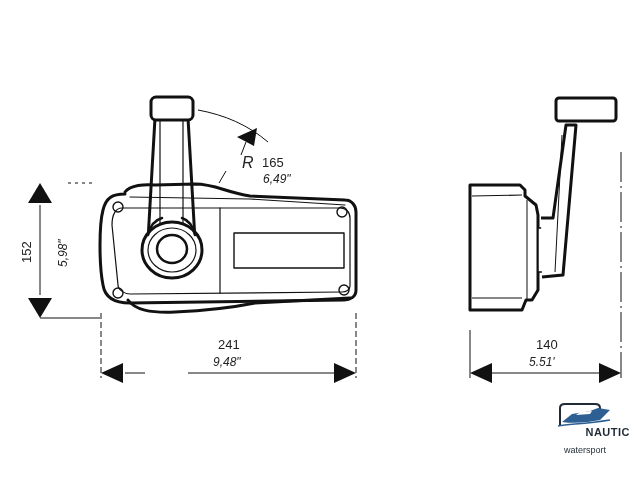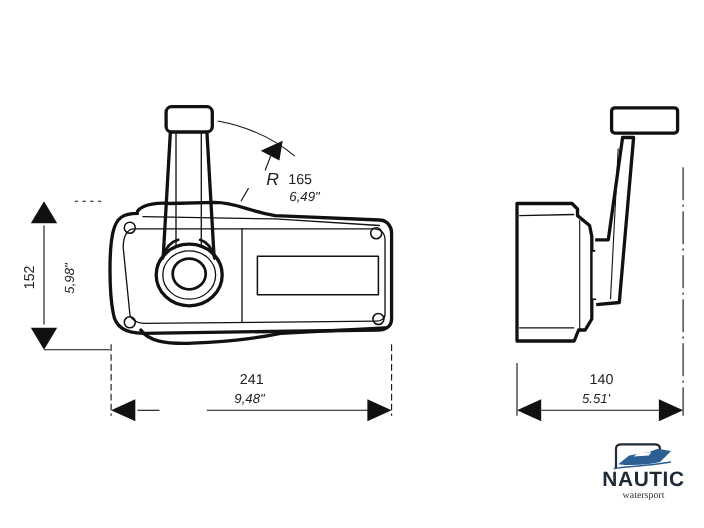--- a/index.html
+++ b/index.html
@@ -1,21 +1,21 @@
 <!DOCTYPE html>
 <html><head>
 <meta charset="utf-8">
 <style>
   html, body { margin: 0; padding: 0; background: #ffffff; }
   body { width: 640px; height: 480px; position: relative; overflow: hidden; font-family: "Liberation Sans", sans-serif; }
   svg.drawing { position: absolute; left: 0; top: 0; }
   .dimtext { font-family: "Liberation Sans", sans-serif; fill: #222; }
   .logo { position: absolute; left: 540px; top: 400px; width: 90px; height: 60px; text-align: center; }
-  .logo-title { position: absolute; left: 0; top: 26px; width: 90px; font-family: "Liberation Sans", sans-serif; font-weight: bold; font-size: 19px; color: #1f2a36; letter-spacing: 0.5px; }
-  .logo-sub { position: absolute; left: 0; top: 45px; width: 90px; font-family: Liberation Serif, serif; font-size: 9px; color: #1f2a36; }
+  .logo-title { position: absolute; left: 0; top: 26px; width: 90px; font-family: "Liberation Sans", sans-serif; font-weight: bold; font-size: 11px; color: #1f2a36; letter-spacing: 0.5px; text-align: right; }
+  .logo-sub { position: absolute; left: 0; top: 45px; width: 90px; font-family: Liberation Sans, sans-serif; font-size: 9px; color: #1f2a36; }
 </style>
 </head>
 <body>
 
 <svg class="drawing" width="640" height="480" viewBox="0 0 640 480" xmlns="http://www.w3.org/2000/svg">
 
   <g fill="none" stroke="#111" stroke-linecap="round" stroke-linejoin="round">
 
     <path d="M128,300 C135,310 150,313 175,312 C220,310 240,306 255,303 L350,298" stroke-width="3"></path>
 

